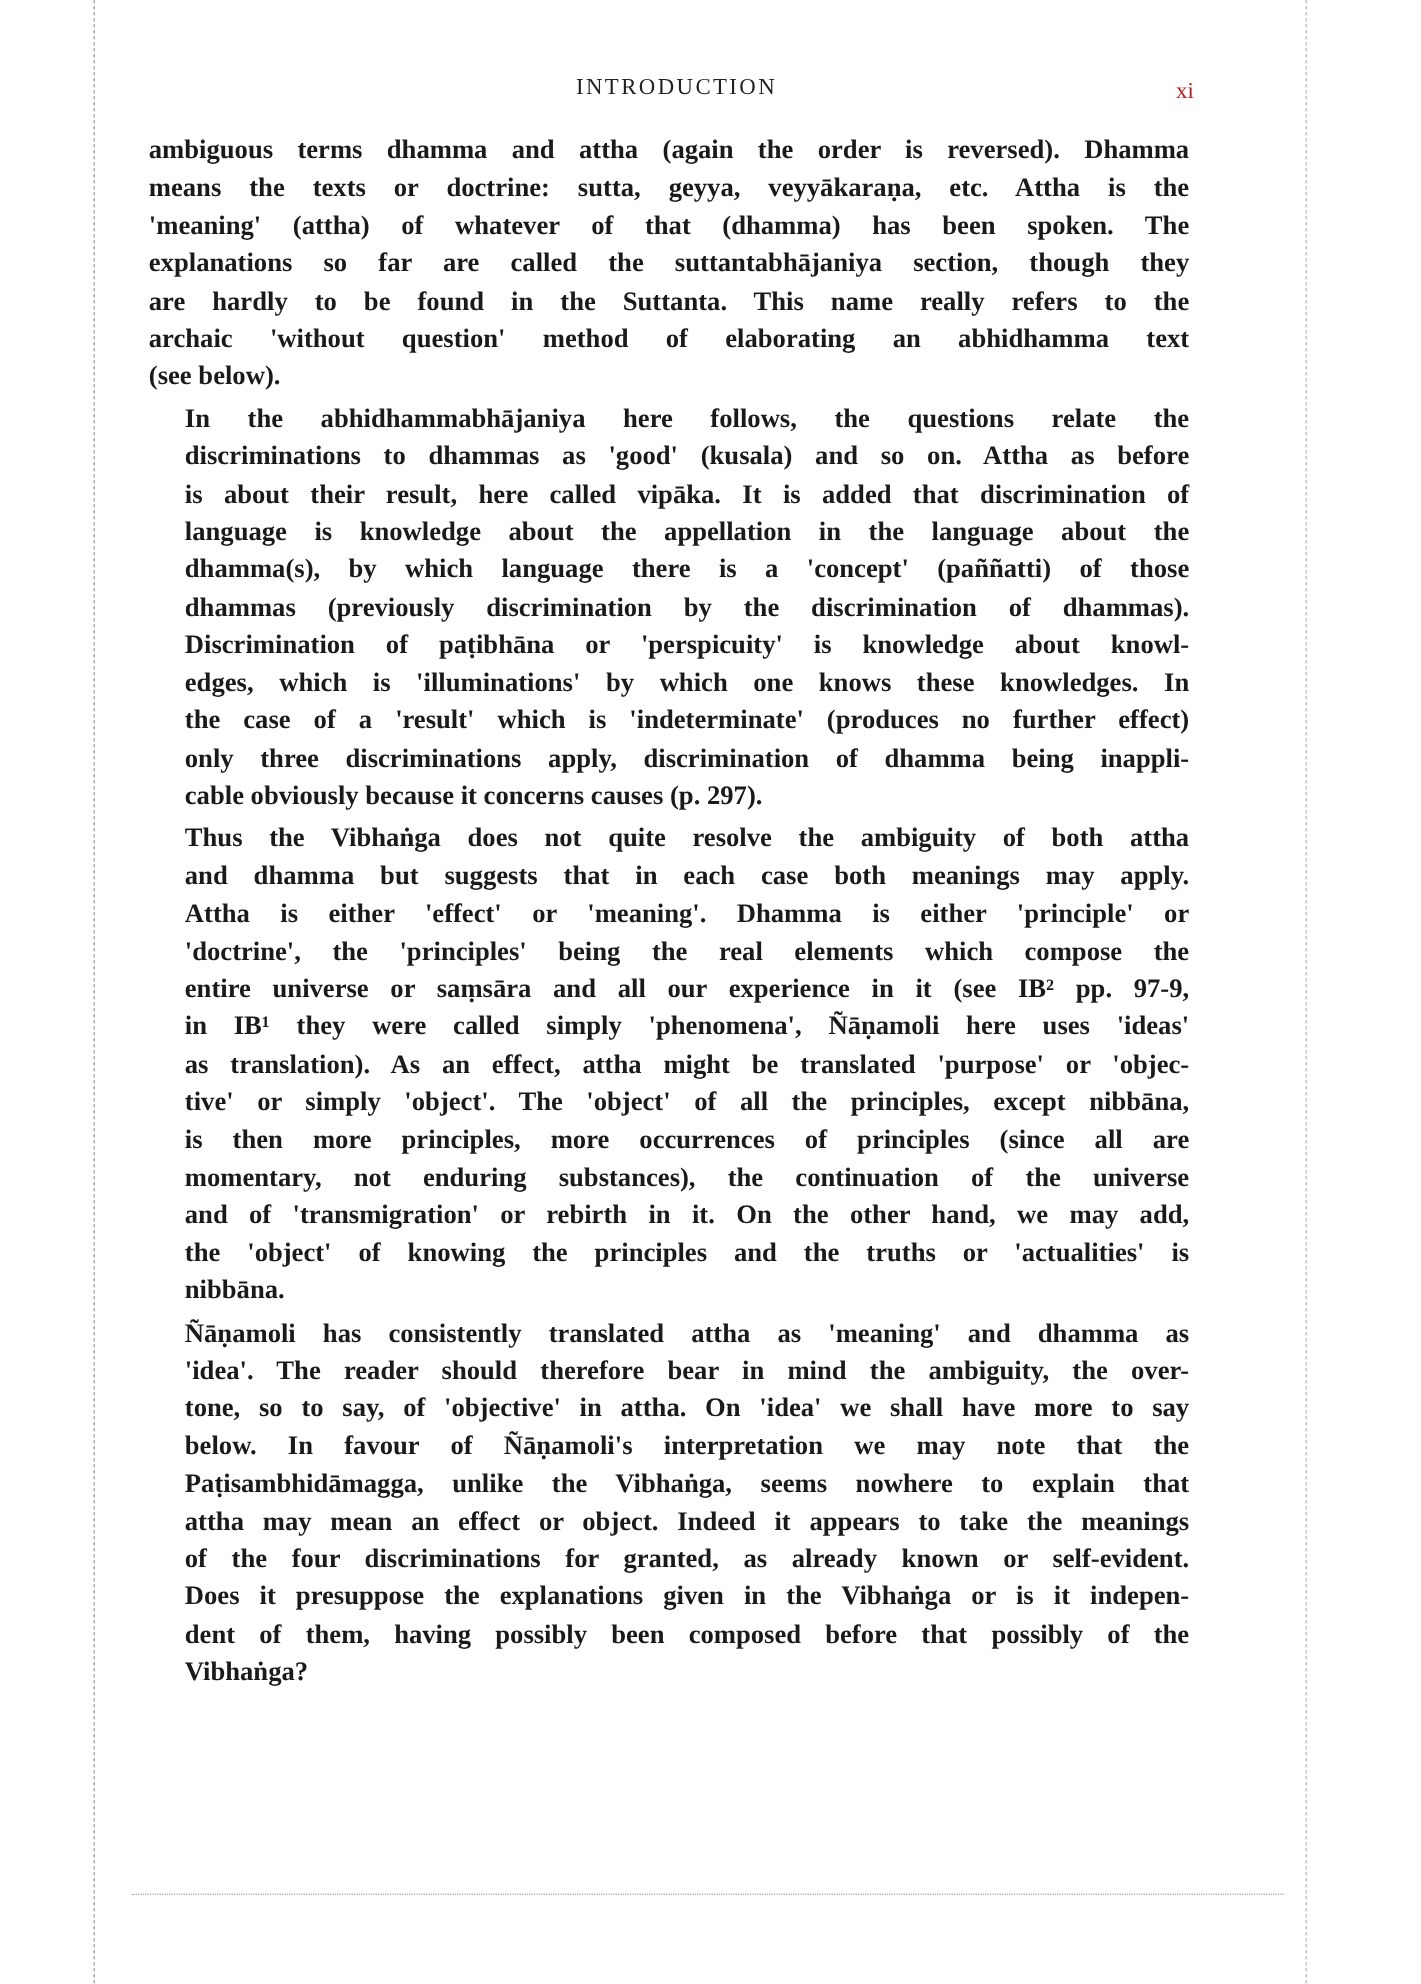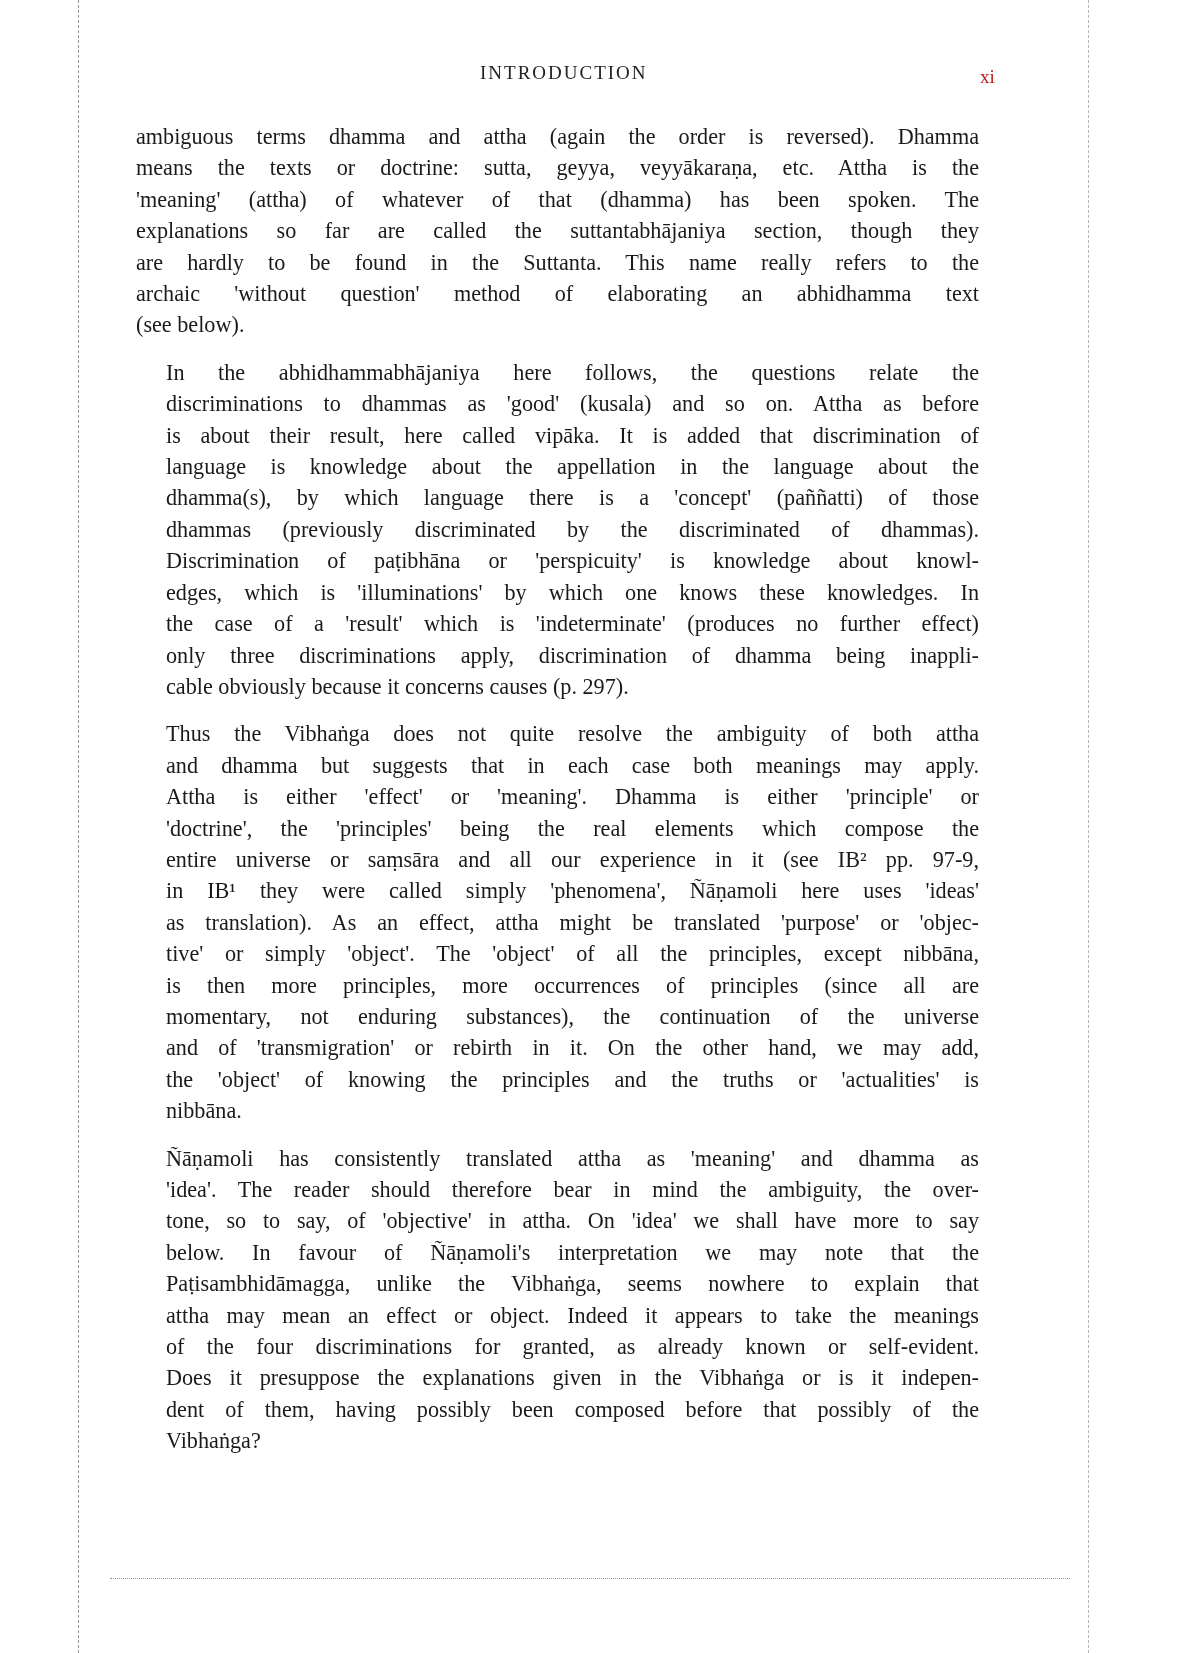--- a/index.html
+++ b/index.html
@@ -4,21 +4,21 @@
   <style>
     html, body { margin: 0; padding: 0; background: #ffffff; }
     body { width: 1184px; height: 1653px; position: relative; overflow: hidden; font-family: "Liberation Serif", "DejaVu Serif", serif; color: #1a1a1a; }
     .edge-left { position: absolute; left: 78px; top: 0; width: 0; height: 1653px; border-left: 1px dashed #9a9a9a; }
     .edge-right { position: absolute; left: 1088px; top: 0; width: 0; height: 1653px; border-left: 1px dashed #b5b5b5; }
     .bottom-dots { position: absolute; left: 110px; top: 1578px; width: 960px; border-top: 1px dotted #999; }
     .header { position: absolute; top: 62px; left: 0; width: 995px; height: 30px; }
     .running-head { position: absolute; left: 480px; top: 0; font-size: 19px; letter-spacing: 2px; color: #222; }
     .page-number { position: absolute; left: 980px; top: 4px; font-size: 19px; color: #b91c1c; }
     .body { position: absolute; left: 120px; top: 105px; width: 875px; font-size: 22.2px; line-height: 31.4px; text-align: justify; }
-    .body p { margin: 16px; }
+    .body p { margin: 4px; font-weight: bold; }
     .body p + p { text-indent: 30px; }
     .line { display: block; text-align-last: justify; white-space: nowrap; }
     .line.last { text-align-last: left; }
   </style>
 </head>
 <body>
 
 <div class="edge-left"></div>
 <div class="edge-right"></div>
 <div class="bottom-dots"></div>
@@ -37,21 +37,21 @@
       <span class="line">are hardly to be found in the Suttanta. This name really refers to the</span>
       <span class="line">archaic 'without question' method of elaborating an abhidhamma text</span>
       <span class="line last">(see below).</span>
     </p>
     <p>
       <span class="line">In the abhidhammabhājaniya here follows, the questions relate the</span>
       <span class="line">discriminations to dhammas as 'good' (kusala) and so on. Attha as before</span>
       <span class="line">is about their result, here called vipāka. It is added that discrimination of</span>
       <span class="line">language is knowledge about the appellation in the language about the</span>
       <span class="line">dhamma(s), by which language there is a 'concept' (paññatti) of those</span>
-      <span class="line">dhammas (previously discriminated by the discriminated of dhammas).</span>
+      <span class="line">dhammas (previously discrimination by the discrimination of dhammas).</span>
       <span class="line">Discrimination of paṭibhāna or 'perspicuity' is knowledge about knowl-</span>
       <span class="line">edges, which is 'illuminations' by which one knows these knowledges. In</span>
       <span class="line">the case of a 'result' which is 'indeterminate' (produces no further effect)</span>
       <span class="line">only three discriminations apply, discrimination of dhamma being inappli-</span>
       <span class="line last">cable obviously because it concerns causes (p. 297).</span>
     </p>
     <p>
       <span class="line">Thus the Vibhaṅga does not quite resolve the ambiguity of both attha</span>
       <span class="line">and dhamma but suggests that in each case both meanings may apply.</span>
       <span class="line">Attha is either 'effect' or 'meaning'. Dhamma is either 'principle' or</span>

